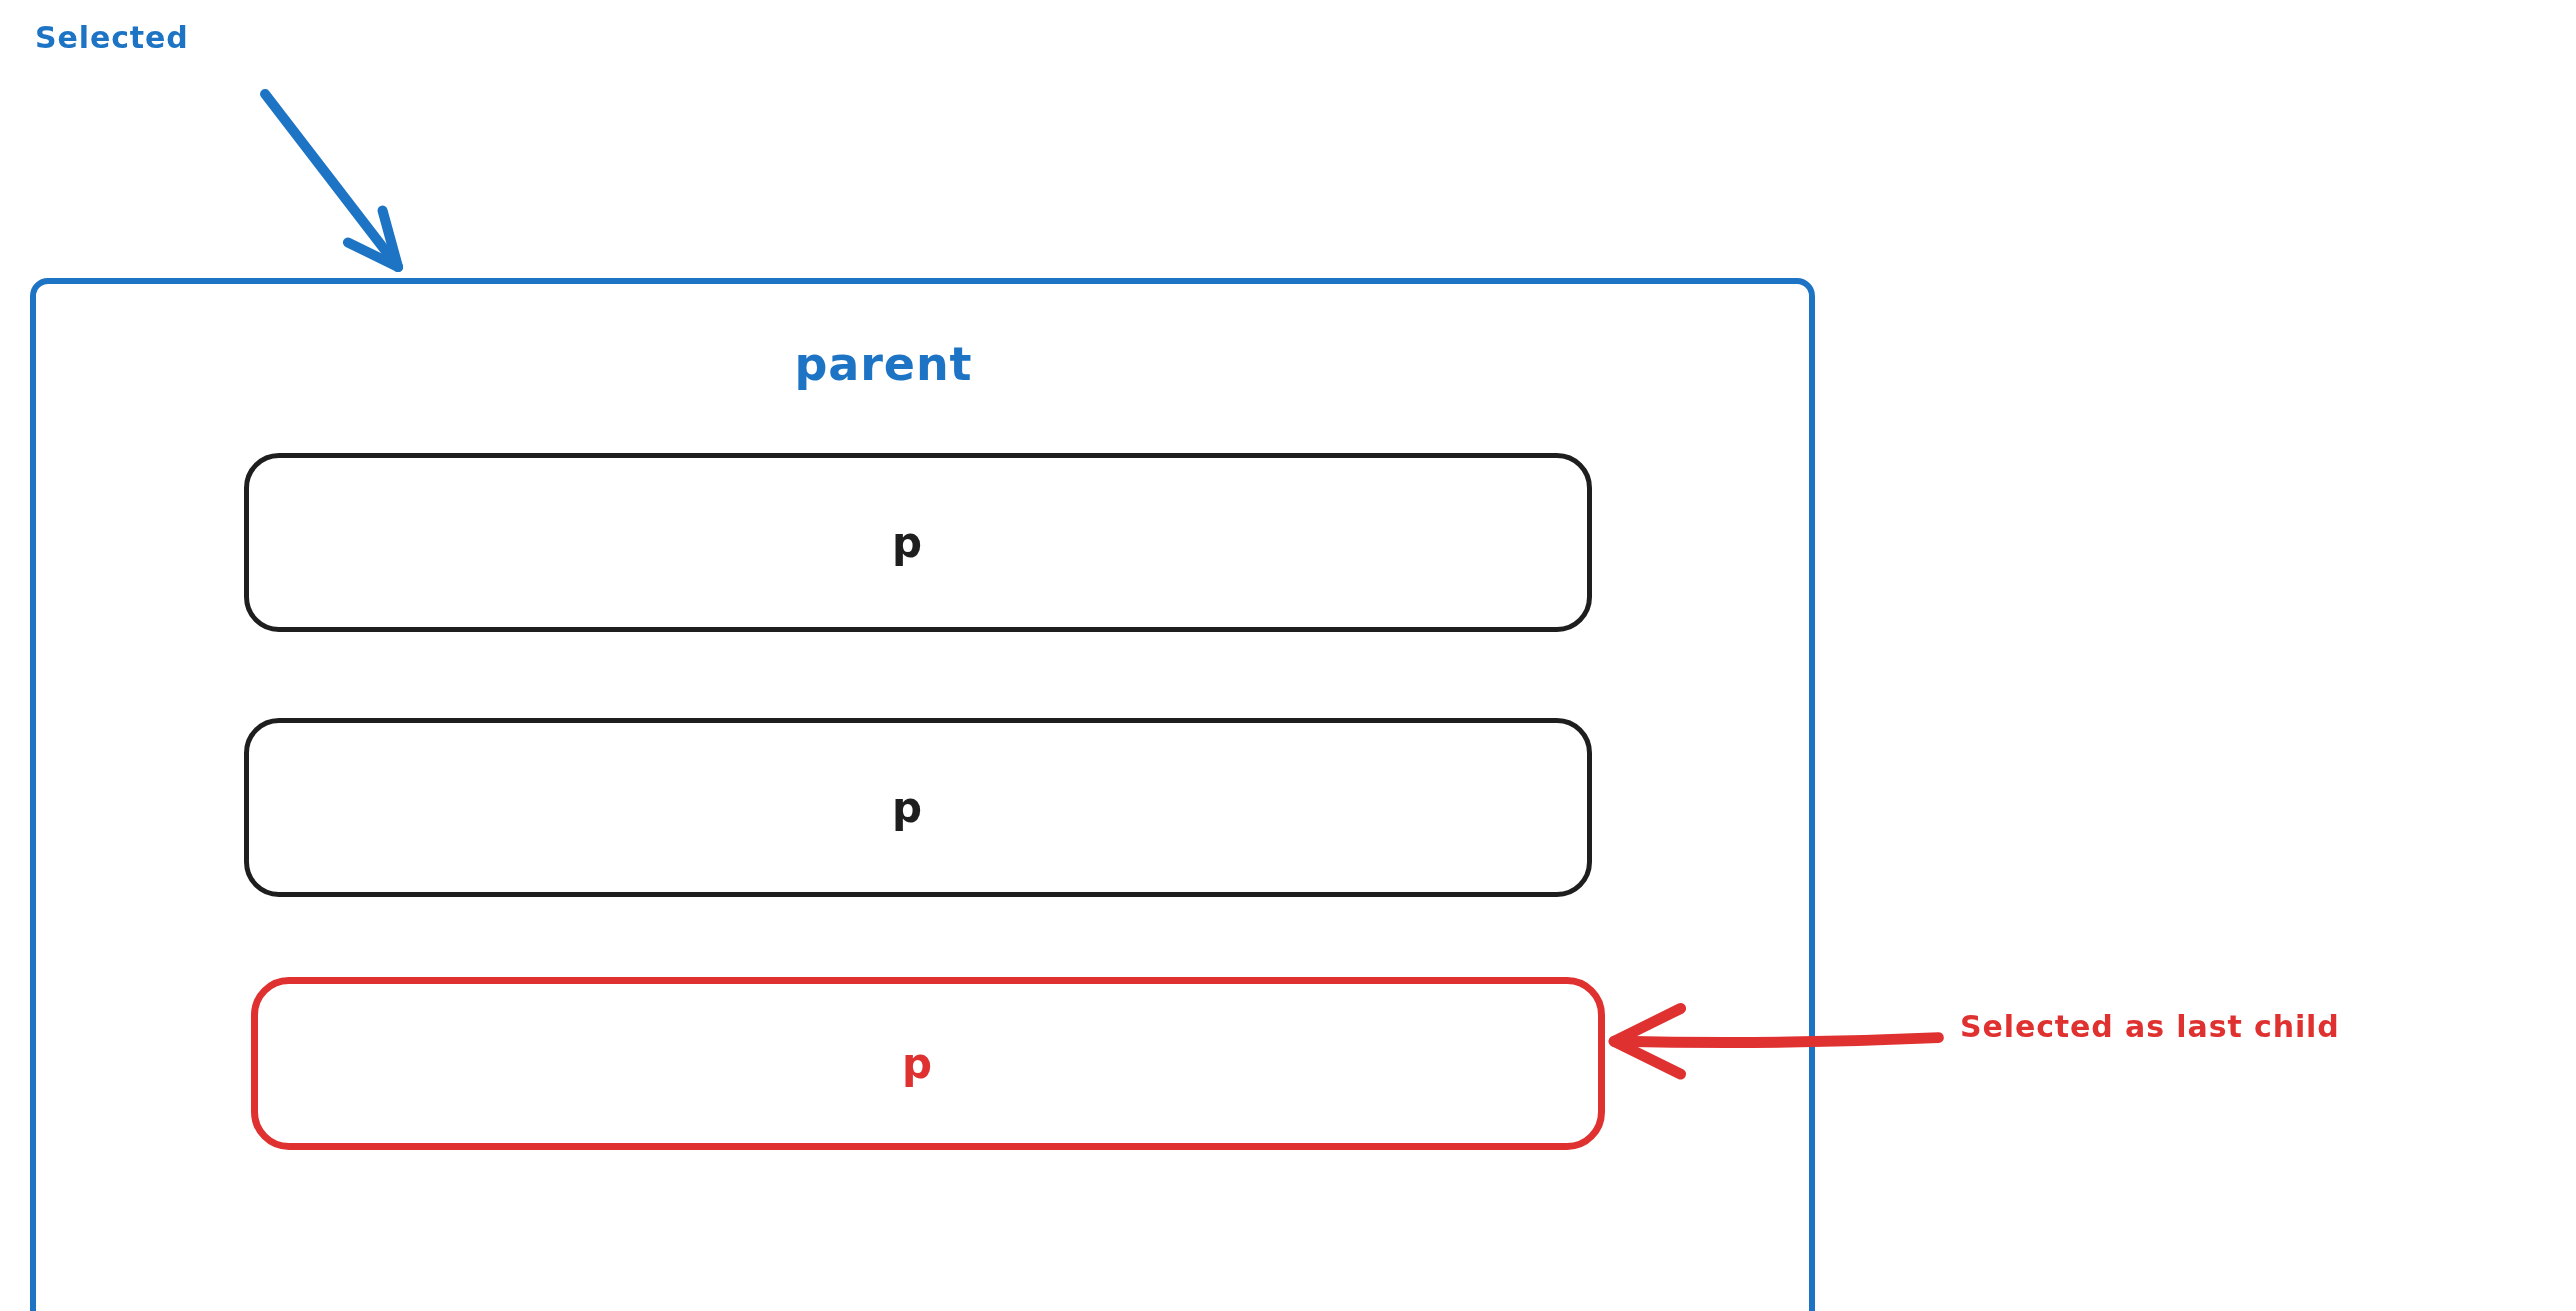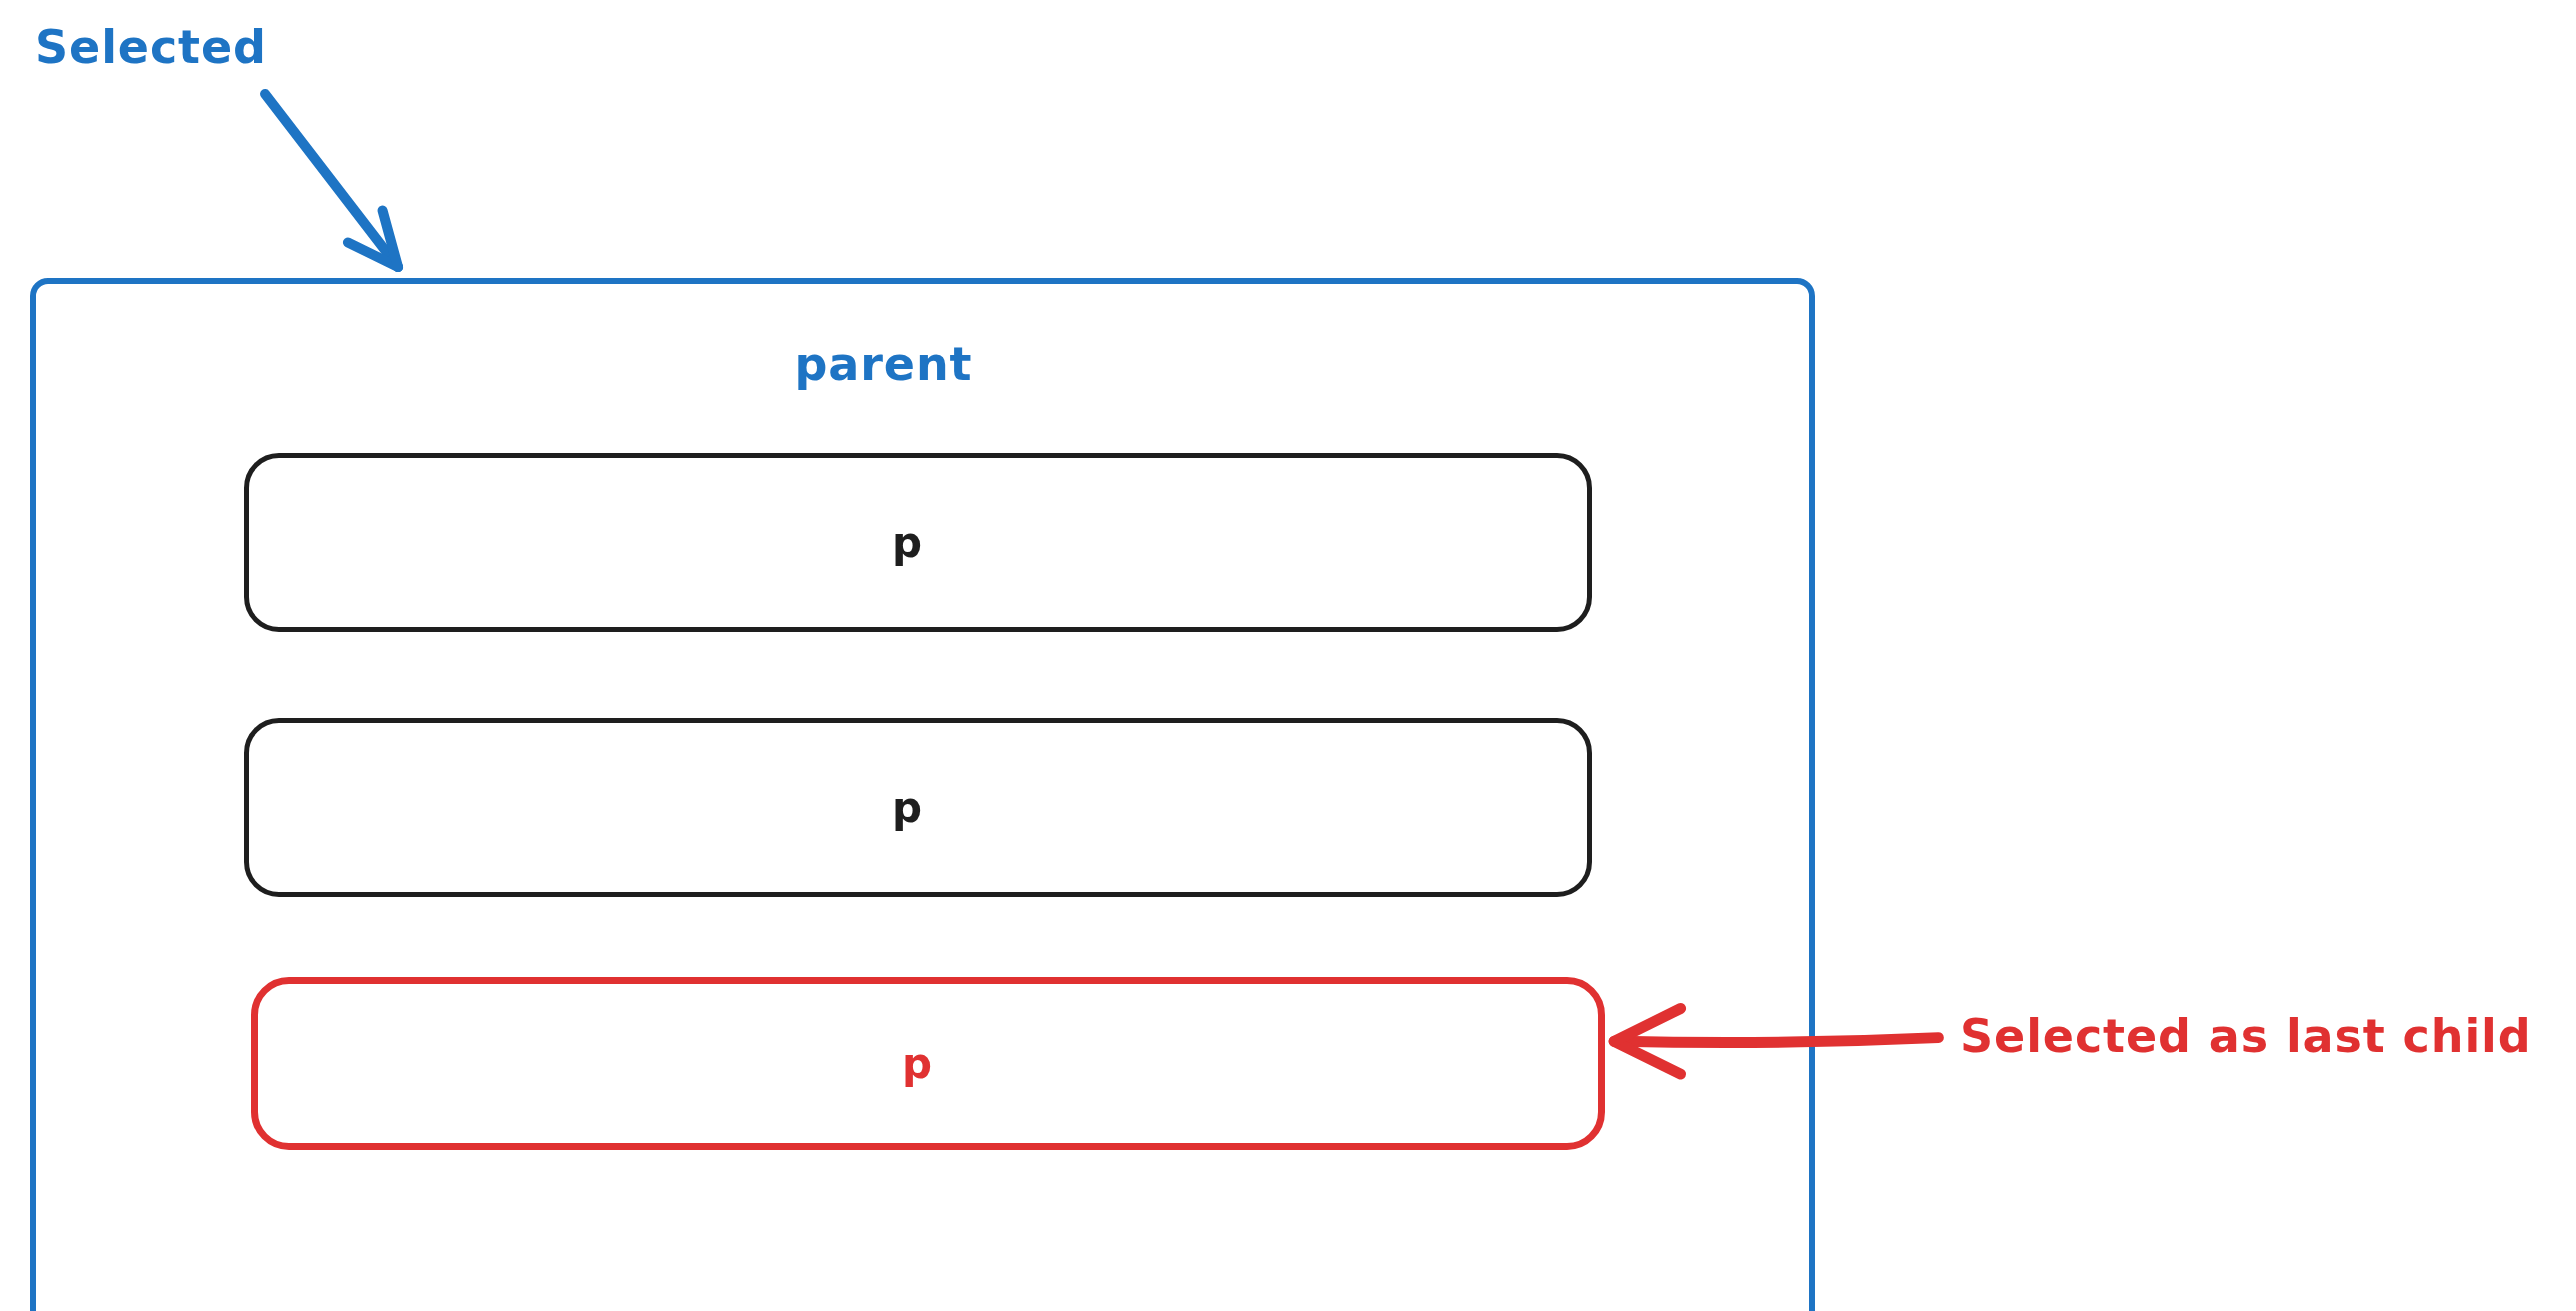--- a/index.html
+++ b/index.html
@@ -12,21 +12,21 @@
     font-family: "DejaVu Sans", sans-serif;
   }
   .canvas {
     position: relative;
     width: 2576px;
     height: 1312px;
     background: var(--background, #ffffff);
   }
   .annotation {
     position: absolute;
-    font-size: 46px;
+    font-size: 30px;
     font-weight: bold;
     letter-spacing: 0.9px;
     white-space: nowrap;
   }
   .annotation.selected {
     left: 35px;
     top: 20px;
     color: var(--blue);
   }
   .annotation.inserted {

